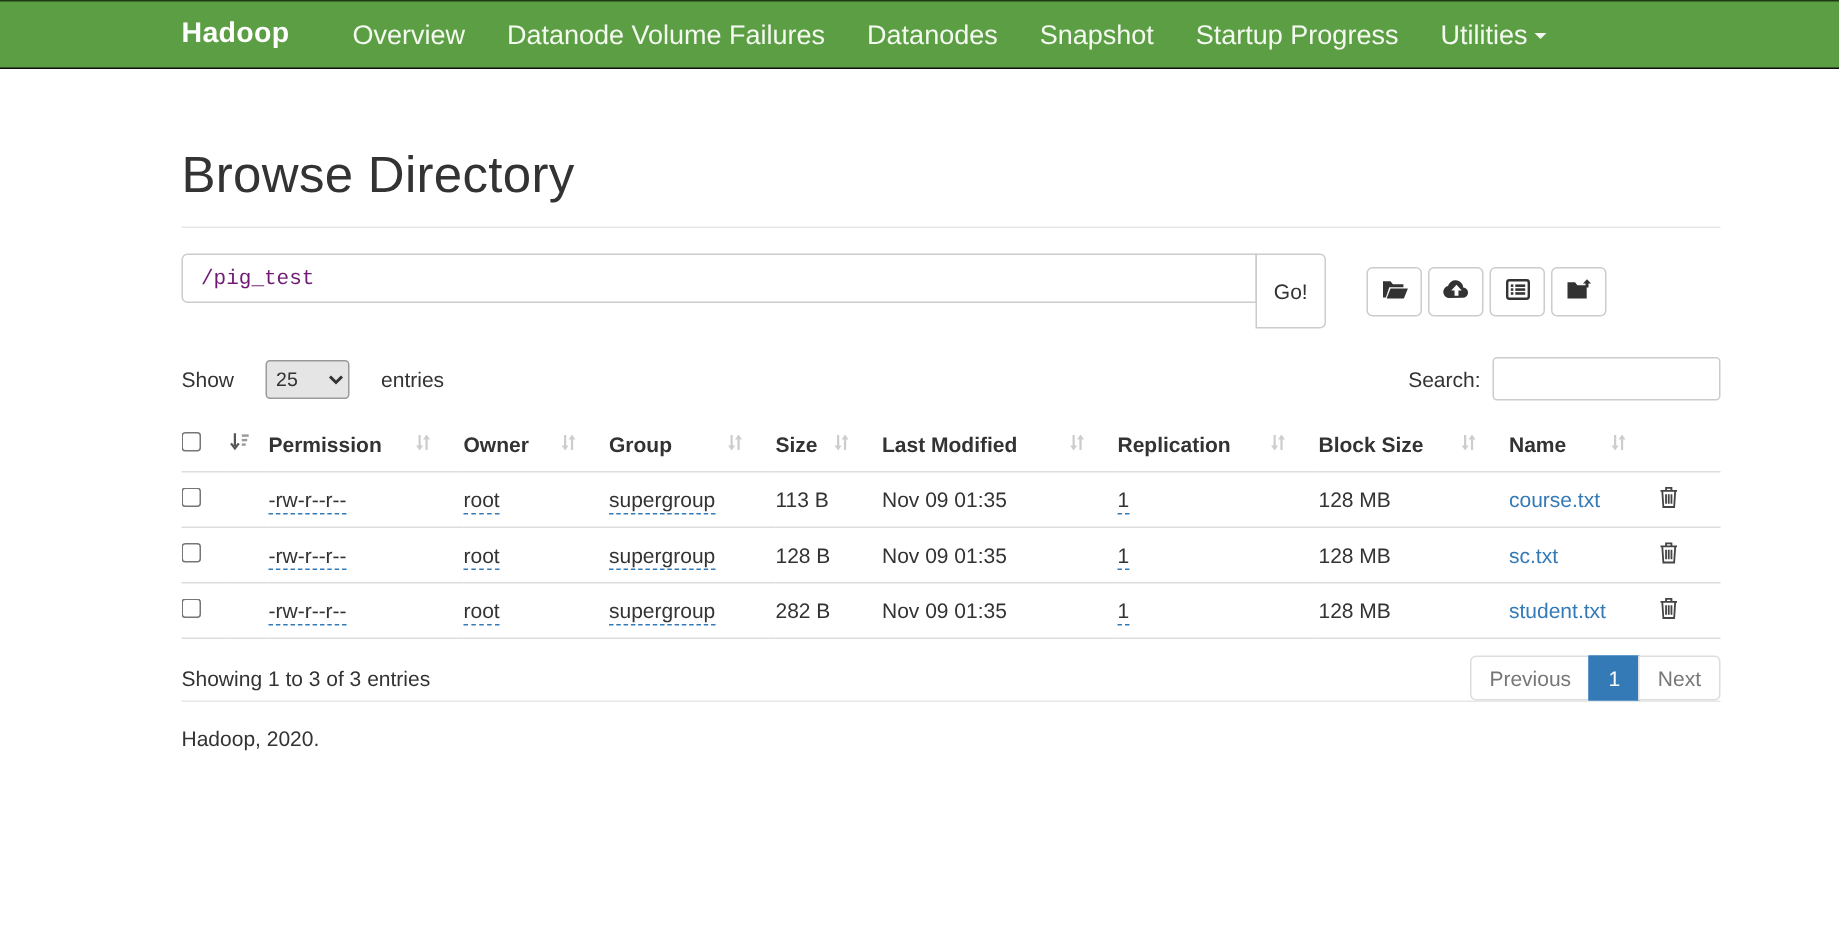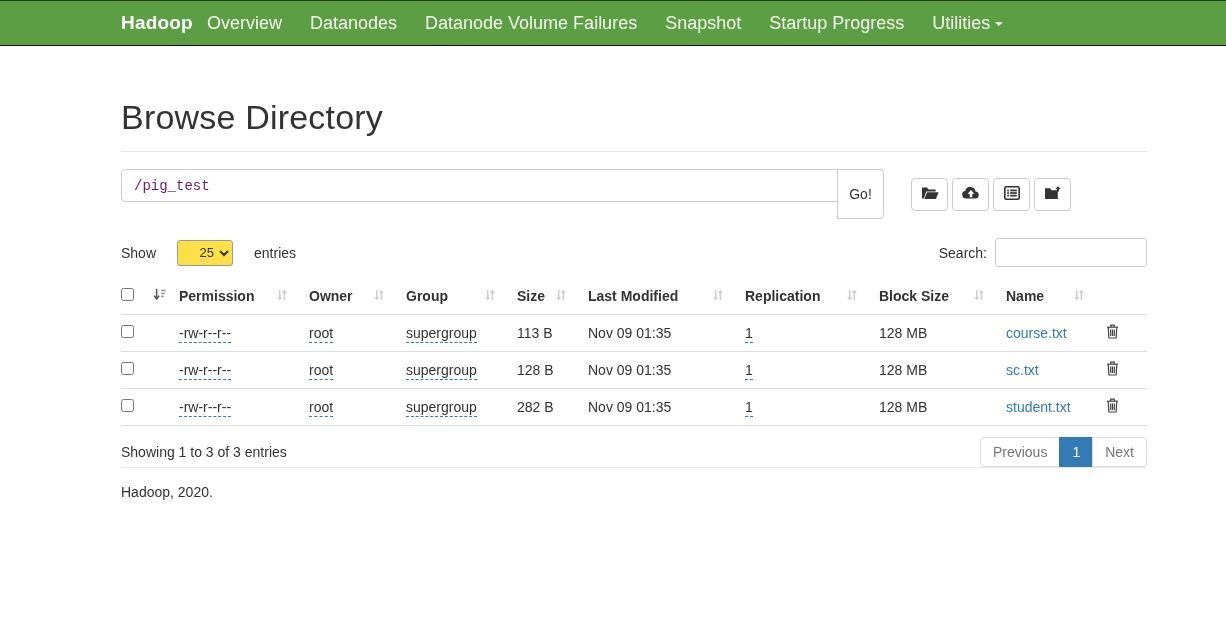--- a/index.html
+++ b/index.html
@@ -18,21 +18,21 @@
     height: 46px;
     background: #5b9e44;
     border-top: 1px solid #1d3a12;
     border-bottom: 1px solid #0f0f0f;
     display: flex;
     align-items: center;
   }
   .navbar-inner { display:flex; align-items:center; margin-left:121px; }
   .brand {
     color:#fff; font-size:19px; font-weight:700; letter-spacing:.2px;
-    cursor:pointer;
+    margin-right:28px; cursor:pointer;
   }
   .nav-item {
     color:#f4f9f0; font-size:18px; padding:14px 14px; cursor:pointer; white-space:nowrap;
   }
   .caret {
     display:inline-block; margin-left:5px; vertical-align:middle;
     border-left:4px solid transparent; border-right:4px solid transparent;
     border-top:4px solid #f4f9f0;
   }
 
@@ -60,23 +60,22 @@
     width:37px; height:33px; margin-right:4px;
     border:1px solid #ccc; border-radius:4px; background:#fff; cursor:pointer;
     display:flex; align-items:center; justify-content:center; padding:0;
   }
 
   
   .controls { display:flex; justify-content:space-between; align-items:center; margin-top:19px; }
   .length-ctl { display:flex; align-items:center; gap:21px; }
   .length-select {
     width:56px; height:26px; border:1px solid #9a9a9a; border-radius:3px;
-    font-size:13px; color:#333; padding:0 2px; background:#fde047;
+    font-size:13px; color:#333; padding:0 2px; background:#e5e5e5;
     font-family:"Liberation Sans", sans-serif;
-    text-align:right;
   }
   .search-ctl { display:flex; align-items:center; gap:8px; }
   .search-input {
     width:152px; height:29px; border:1px solid #ccc; border-radius:3px;
     padding:0 8px; font-size:14px; outline:none;
     font-family:"Liberation Sans", sans-serif;
   }
 
   
   table.dir-table { width:100%; border-collapse:collapse; margin-top:13px; border-bottom:1px solid #ddd; }
@@ -113,22 +112,22 @@
   .footer-rule { margin-top:24px; }
   .footer-text { margin:16px 0 0 0; font-size:14px; color:#333; }
 </style>
 </head>
 <body>
 
 <nav class="navbar">
   <div class="navbar-inner">
     <span class="brand">Hadoop</span>
     <span class="nav-item">Overview</span>
+    <span class="nav-item">Datanode Volume Failures</span>
     <span class="nav-item">Datanodes</span>
-    <span class="nav-item">Datanode Volume Failures</span>
     <span class="nav-item">Snapshot</span>
     <span class="nav-item">Startup Progress</span>
     <span class="nav-item">
       <span>Utilities</span><span class="caret"></span>
     </span>
   </div>
 </nav>
 
 <div class="container">
 

